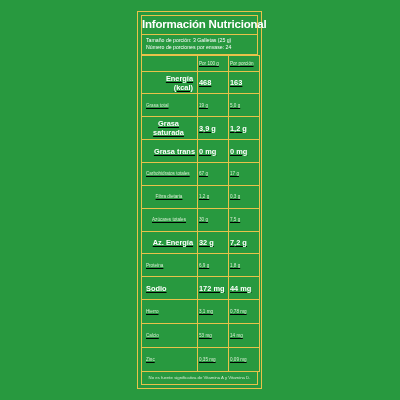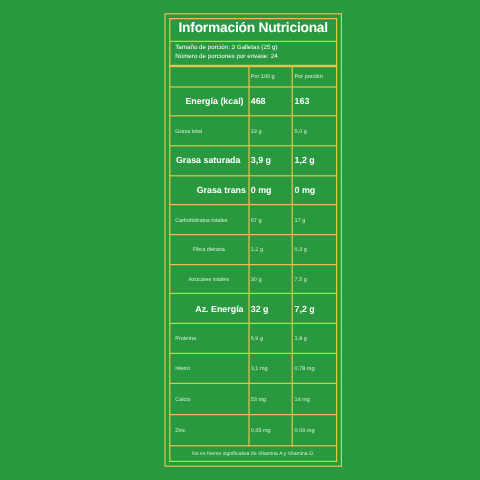--- a/index.html
+++ b/index.html
@@ -11,21 +11,21 @@
     height: 400px;
     background: #28993f;
     font-family: "Liberation Sans", sans-serif;
     overflow: hidden;
   }
 
   #label-root {
     position: absolute;
     left: 137px;
     top: 11px;
-    width: 148px;
+    width: 125px;
     height: 378px;
     border: 1.5px solid #e8c24a;
     box-sizing: border-box;
     background: #28993f;
     padding: 3px;
   }
 
   .inner {
     width: 100%;
     height: 100%;
@@ -62,20 +62,21 @@
     line-height: 7px;
     white-space: nowrap;
   }
 
   
   table.nut {
     width: 100%;
     border-collapse: collapse;
     table-layout: fixed;
     flex: 1;
+    text-decoration: underline;
   }
   table.nut td {
     border: 1px solid #e8c24a;
     box-sizing: border-box;
     color: #ffffff;
     vertical-align: middle;
   }
   col.c-name { width: 56px; }
   col.c-v1   { width: 31px; }
   col.c-v2   { width: 31px; }
@@ -205,20 +206,25 @@
           <td class="val">32 g</td>
           <td class="val">7,2 g</td>
         </tr>
 
         <tr class="minor">
           <td class="name">Proteína</td>
           <td class="val">6,9 g</td>
           <td class="val">1,8 g</td>
         </tr>
 
+        <tr class="major left">
+          <td class="name">Sodio</td>
+          <td class="val">172 mg</td>
+          <td class="val">44 mg</td>
+        </tr>
 
         <tr class="minor mineral">
           <td class="name">Hierro</td>
           <td class="val">3,1 mg</td>
           <td class="val">0,78 mg</td>
         </tr>
 
         <tr class="minor mineral">
           <td class="name">Calcio</td>
           <td class="val">53 mg</td>

